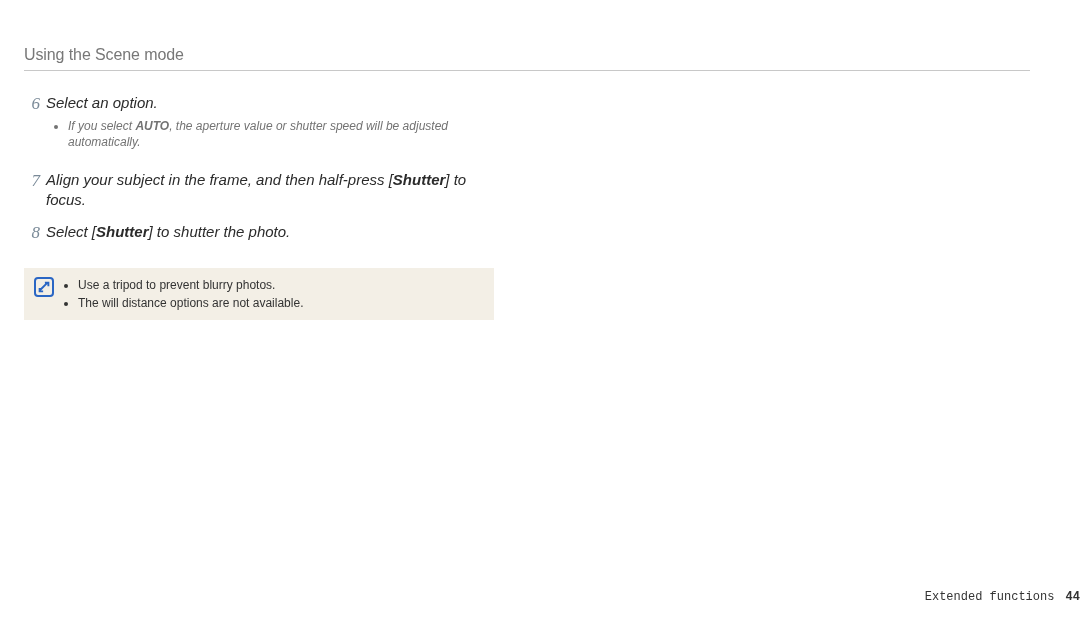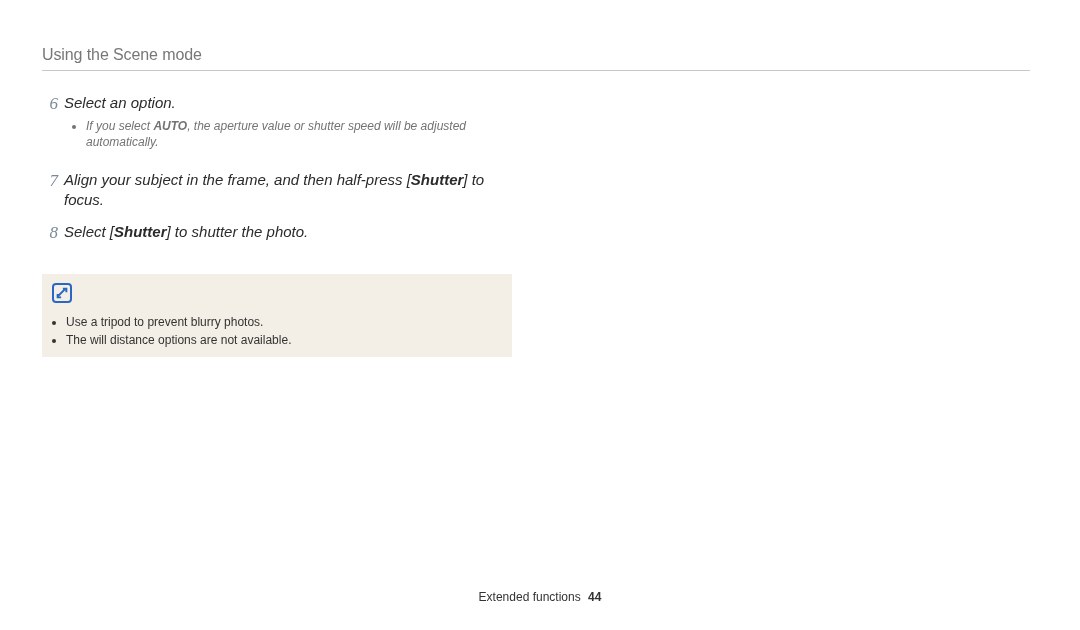--- a/index.html
+++ b/index.html
@@ -1,33 +1,33 @@
 <!DOCTYPE html>
 <html><head>
 <meta charset="utf-8">
 <style>
   * { box-sizing: border-box; margin: 0; padding: 0; }
   html, body { width: 1080px; height: 630px; background: #fff; font-family: "Segoe UI", "Helvetica Neue", Arial, sans-serif; color: #2b2b2b; }
-  .page { width: 1080px; height: 630px; position: relative; padding: 46px 50px 0 42px; }
+  .page { width: 1080px; height: 630px; position: relative; padding: 46px 50px 0 24px; }
   .header { display: flex; flex-direction: column; gap: 6px; margin-bottom: 22px; }
   .header-title { font-size: 16px; color: #777; font-weight: 400; letter-spacing: -0.1px; }
   .header-rule { border: none; border-top: 1px solid #c8c8c8; width: 100%; }
   .col { width: 480px; }
   .step { display: flex; align-items: flex-start; margin-bottom: 8px; }
   .step-num { width: 22px; flex-shrink: 0; font-family: Georgia, "Times New Roman", serif; font-style: italic; font-size: 17px; color: #7a8a98; text-align: right; padding-right: 6px; line-height: 1.35; }
   .step-body { flex: 1 1 auto; font-size: 15px; line-height: 1.35; font-style: italic; }
   .step-body .main { margin-bottom: 4px; }
   .sub-bullets { margin: 2px 0 10px 8px; font-size: 12px; color: #737373; }
   .sub-bullets li { list-style: disc; margin-left: 14px; line-height: 1.35; padding: 1px 0; }
-  .note-box { margin-top: 28px; background: #f3efe6; padding: 8px 10px; display: flex; align-items: flex-start; gap: 10px; width: 470px; flex-direction: column; }
+  .note-box { margin-top: 22px; background: #f3efe6; padding: 8px 10px; display: flex; align-items: flex-start; gap: 10px; width: 470px; }
   .note-icon { width: 20px; height: 20px; border: 2px solid #2a66c4; border-radius: 4px; display: flex; align-items: center; justify-content: center; flex-shrink: 0; margin-top: 1px; }
   .note-icon svg { stroke: #2a66c4; stroke-width: 2.2; fill: none; }
   .note-bullets { font-size: 12px; color: #333; }
   .note-bullets li { list-style: disc; margin-left: 14px; line-height: 1.5; }
-  .footer { position: absolute; bottom: 26px; left: 0; width: 100%; text-align: center; font-size: 12px; color: #333; }
+  .footer { position: absolute; bottom: 26px; left: 0; width: 100%; text-align: right; font-size: 12px; color: #333; font-family: Liberation Mono, monospace; }
   .footer .pg { font-weight: 700; margin-left: 4px; }
   b { font-weight: 700; }
 </style>
 </head>
 <body>
 
 <div class="page">
 
   <div class="header">
     <div class="header-title">Using the Scene mode</div>

